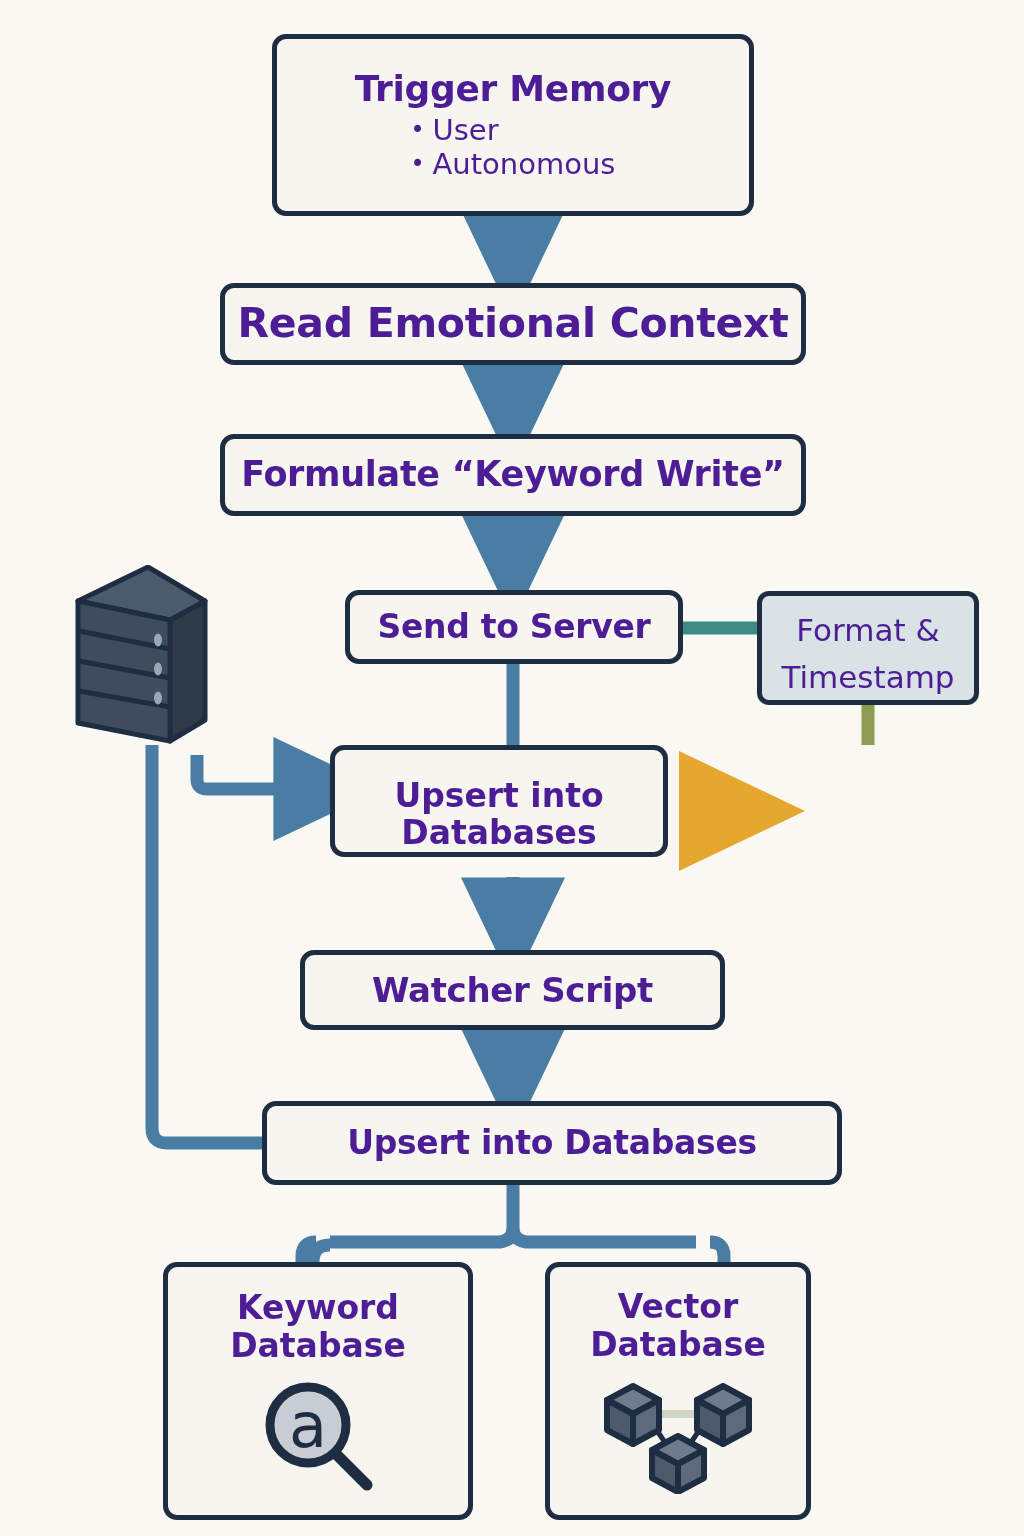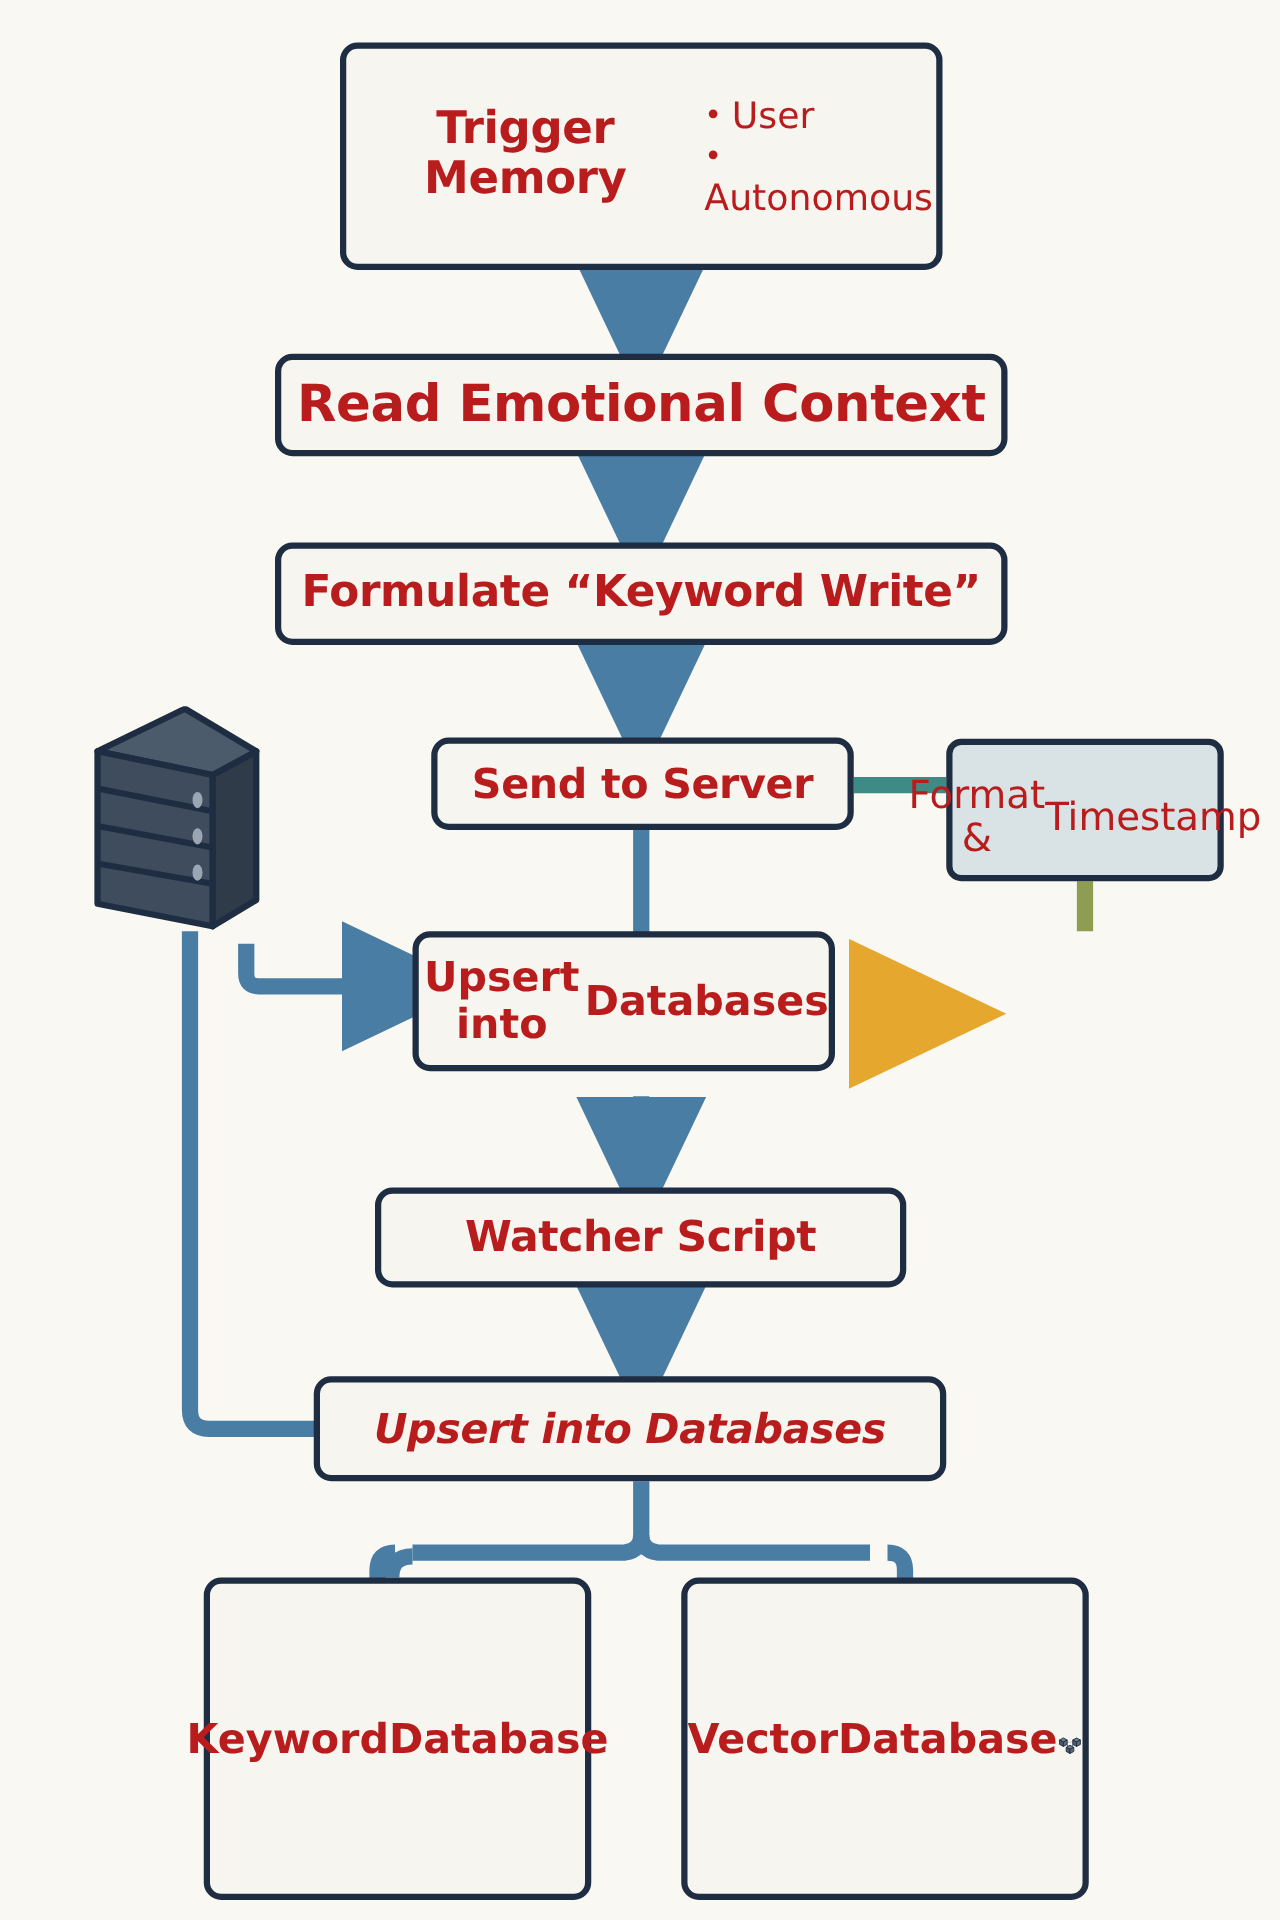--- a/index.html
+++ b/index.html
@@ -21,23 +21,23 @@
     width: 1024px;
     height: 1536px;
     pointer-events: none;
   }
   .node {
     position: absolute;
     box-sizing: border-box;
     background: #f7f5ef;
     border: 5px solid #1e2d42;
     border-radius: 14px;
-    color: #b91c1c;
+    color: #4c1d95;
     display: flex;
-    flex-direction: row;
+    flex-direction: column;
     align-items: center;
     justify-content: center;
     text-align: center;
     line-height: 1.12;
     z-index: 3;
   }
   .node .title {
     font-weight: bold;
     letter-spacing: -0.3px;
   }
@@ -79,25 +79,25 @@
   #node-create       { left: 757px; top: 745px;  width: 222px; height: 142px;
                        background: #ece7c0; border-radius: 12px; }
   #node-create .plain { font-size: 31px; }
 
   #node-upsert1      { left: 330px; top: 745px;  width: 338px; height: 112px; justify-content: flex-end;  }
   #node-upsert1 .lines { font-size: 33px; font-weight: bold; text-align: center; }
 
   #node-watcher      { left: 300px; top: 950px;  width: 425px; height: 80px;  }
   #node-watcher .title { font-size: 34px; }
 
-  #node-upsert2      { left: 251px; top: 1101px; width: 506px; height: 84px; font-style: italic;  }
+  #node-upsert2      { left: 262px; top: 1101px; width: 580px; height: 84px;  }
   #node-upsert2 .title { font-size: 33px; }
 
   #node-keyword      { left: 163px; top: 1262px; width: 310px; height: 258px; }
-  #node-vector       { left: 545px; top: 1262px; width: 326px; height: 258px; }
+  #node-vector       { left: 545px; top: 1262px; width: 266px; height: 258px; }
   .dbname { font-size: 33px; font-weight: bold; line-height: 1.14; }
   .dbicon { margin-top: 10px; }
 </style>
 </head>
 <body>
 
 <div id="canvas">
 
   <svg id="wires" viewBox="0 0 1024 1536">
     <defs>

